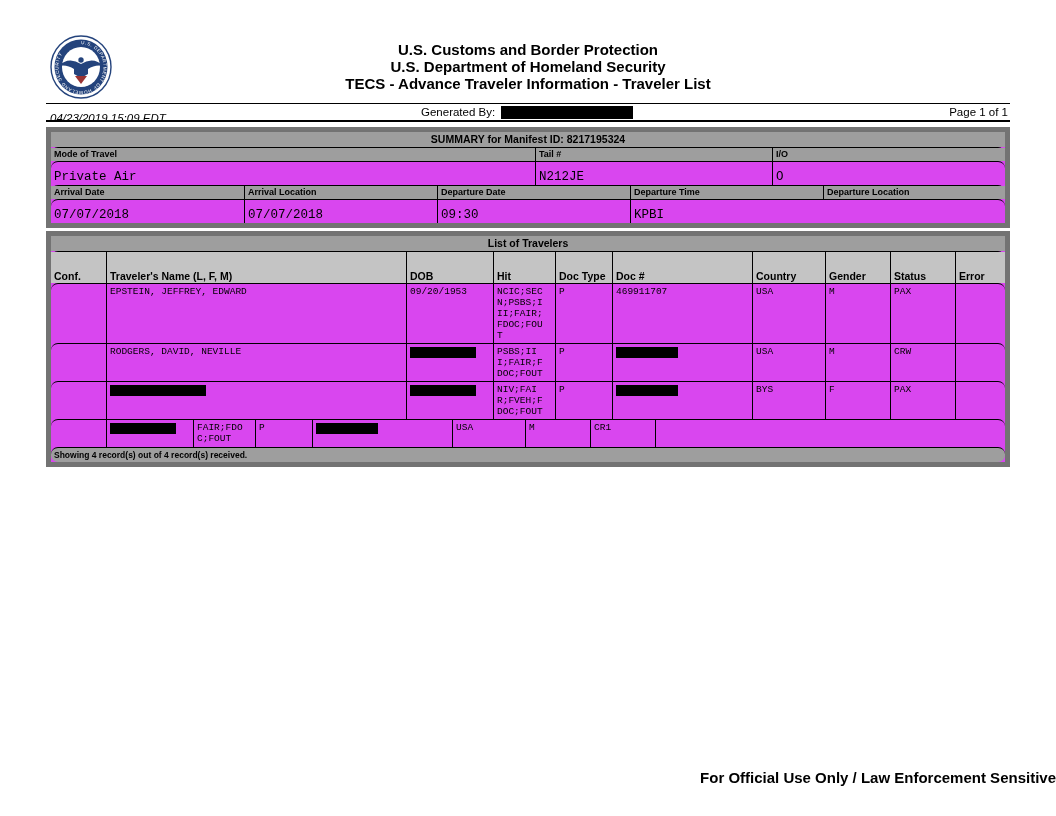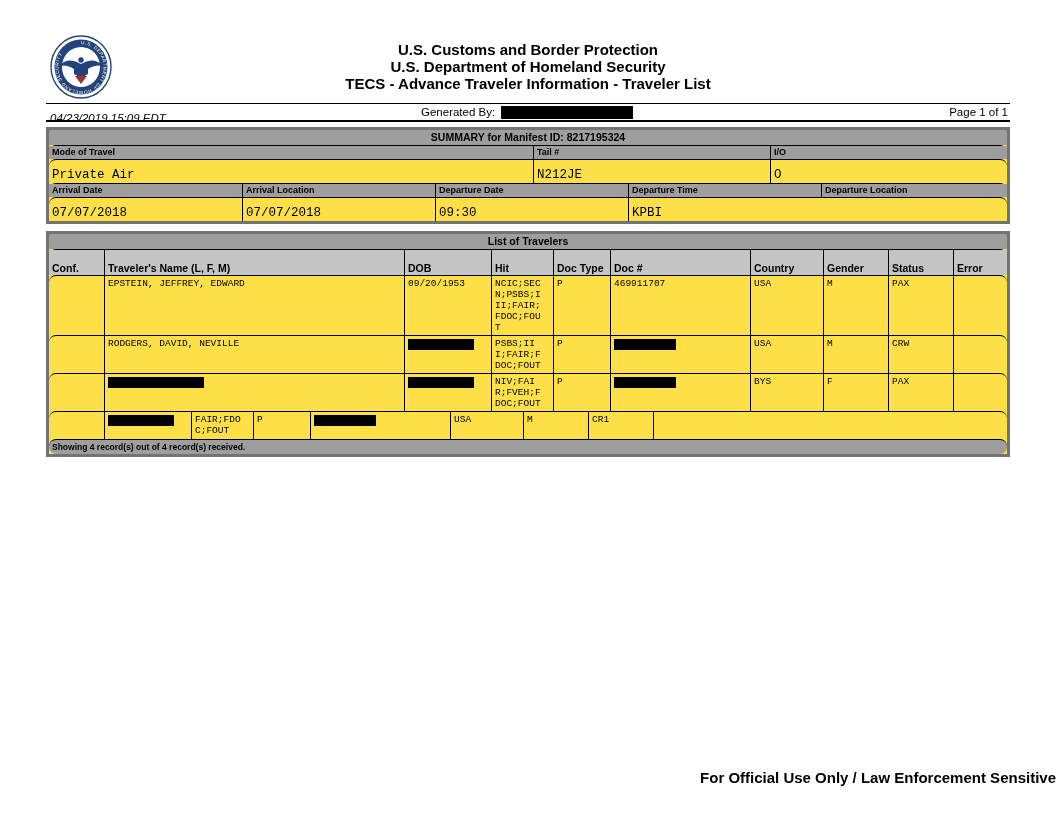--- a/index.html
+++ b/index.html
@@ -16,31 +16,31 @@
             font-weight:bold; font-size:15px; line-height:17px; }
 
   
   .info-bar { position:absolute; top:103px; left:46px; width:964px; height:19px;
               border-top:1px solid #000; border-bottom:2.5px solid #000; font-size:11.5px; }
   .info-bar .ts { position:absolute; left:4px; top:8px;font-style:italic; }
   .info-bar .genby { position:absolute; left:366px; top:2px; white-space:nowrap;margin-left:9px; }
   .info-bar .pg { position:absolute; right:2px; top:2px; }
 
   
-  .tbl { position:absolute; left:46px; width:964px; border:3px solid #737373; background:#fde047; }
+  .tbl { position:absolute; left:46px; width:964px; border:5px solid #737373; background:#d946ef; }
   .row { display:flex; align-items:stretch; }
   .row + .row { border-top:1px solid #000;border-radius:7px; }
   .cell { padding:1px 3px; overflow:hidden; }
   .cell + .cell { border-left:1px solid #000; }
   .grow { flex:1 1 auto; }
 
   .titlebar { background:#9e9e9e; font-weight:bold; font-size:10.5px; text-align:center;
               justify-content:center; padding:1px 0 2px; }
   .hdrc { background:#9e9e9e; font-weight:bold; font-size:9px; min-height:13px; }
-  .colhdr { background:#c4c4c4; font-weight:bold; font-size:10.5px; min-height:16px; padding-top:12px; }
+  .colhdr { background:#c4c4c4; font-weight:bold; font-size:10.5px; min-height:16px; padding-top:18px; }
   .footerbar { background:#9e9e9e; font-weight:bold; font-size:8.5px; padding:2px 3px; min-height:13px; }
 
   
   .summary { top:127px; }
   .sumval { font-size:12.5px; min-height:20px; padding:8px 3px 1px; }
   .w484 { width:484px; } .w237 { width:237px; } .w193 { width:193px; }
 
   
   .travelers { top:231px; }
   .trow .cell { font-size:9.5px; line-height:11px; padding:2px 3px; }

